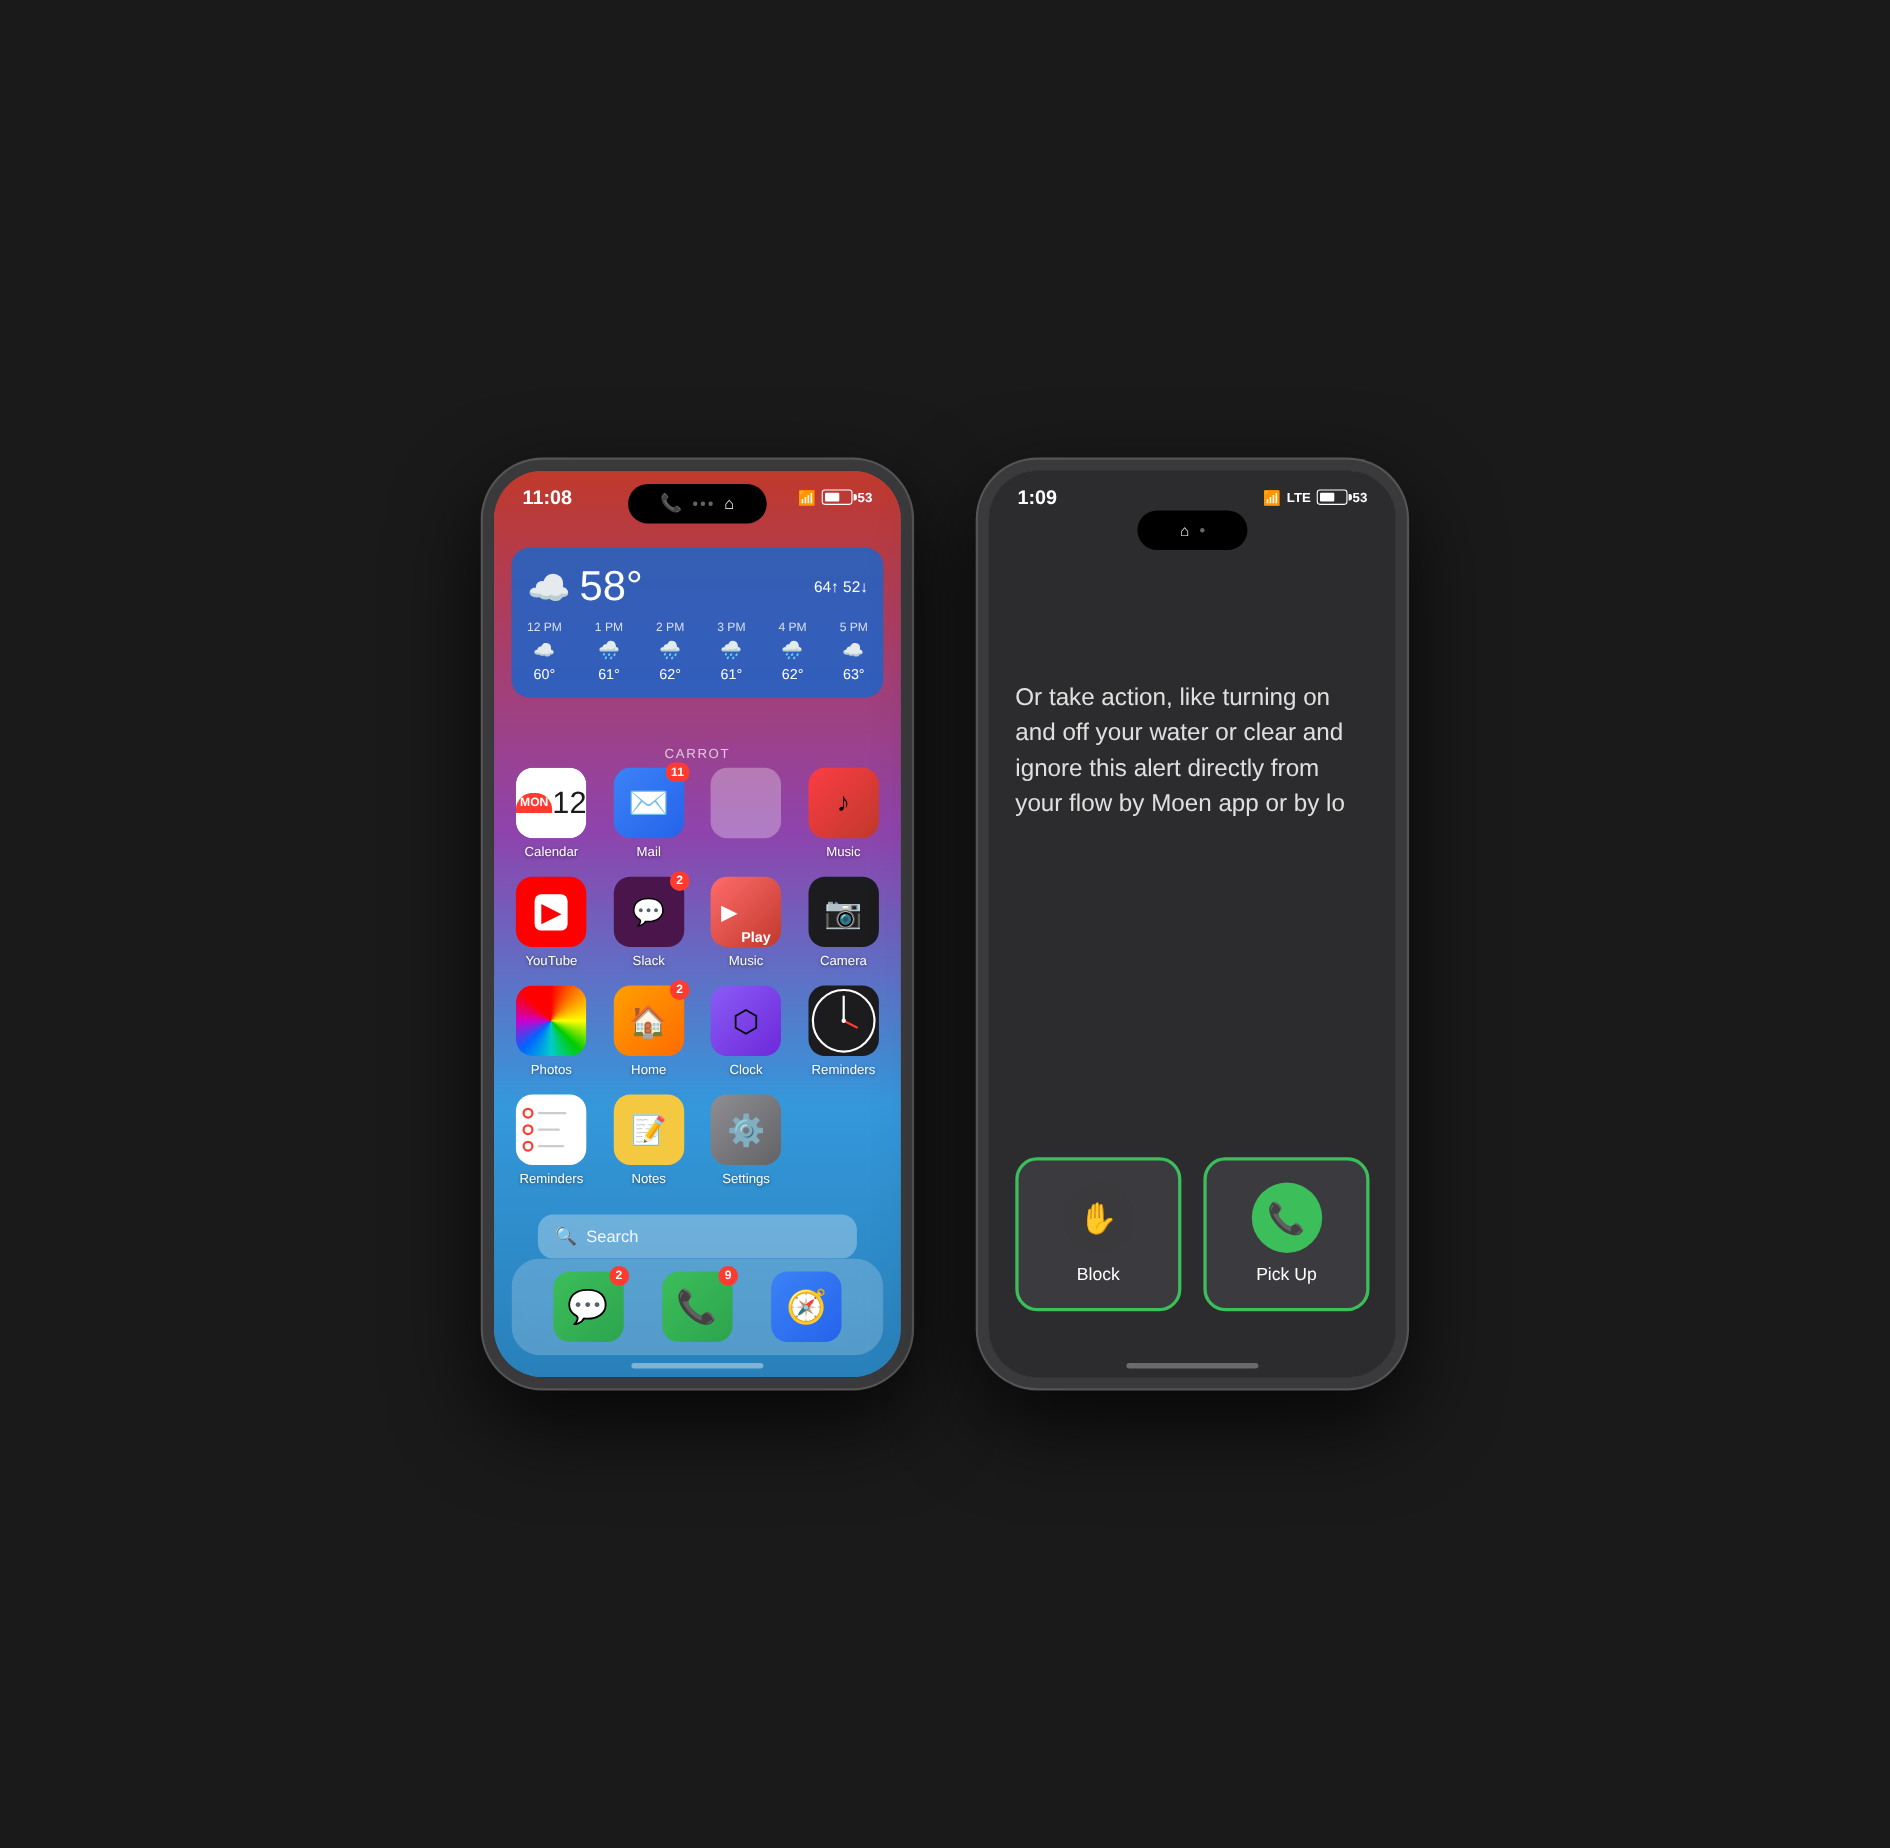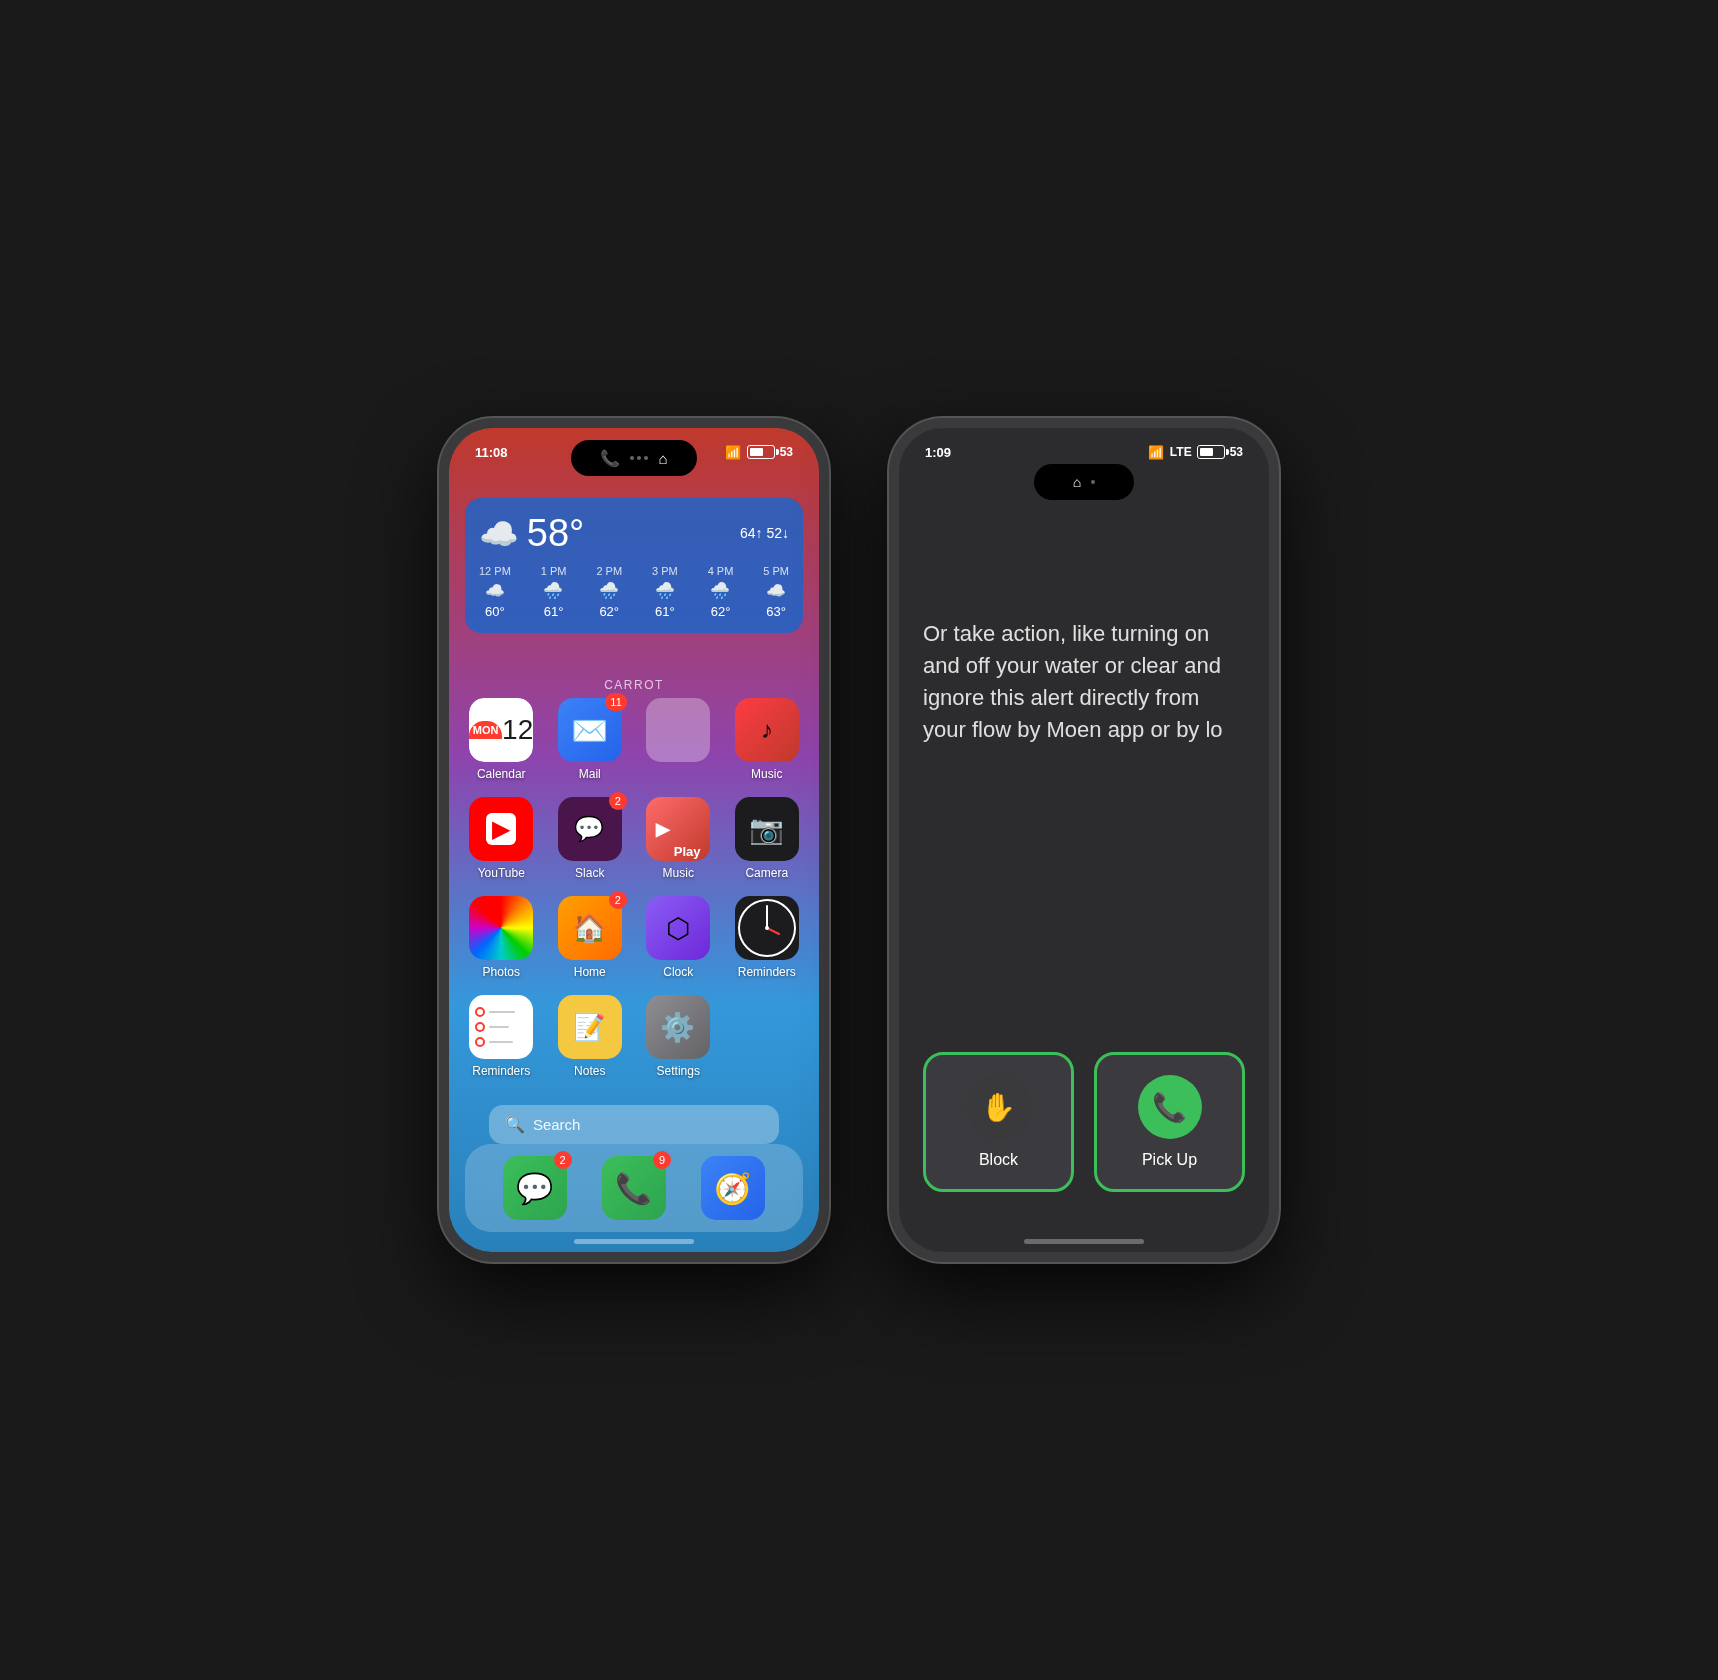--- a/index.html
+++ b/index.html
@@ -74,21 +74,21 @@
       right: 0;
       display: flex;
       align-items: center;
       justify-content: space-between;
       padding: 0 26px;
       z-index: 50;
       height: 20px;
     }
 
     .status-time {
-      font-size: 13px;
+      font-size: 18px;
       font-weight: 600;
       color: #fff;
     }
 
     .status-icons {
       display: flex;
       align-items: center;
       gap: 5px;
     }
 
@@ -250,21 +250,21 @@
       text-shadow: 0 1px 3px rgba(0,0,0,0.5);
     }
 
     .badge {
       position: absolute;
       top: -5px;
       right: -5px;
       background: #ff3b30;
       color: #fff;
       font-size: 11px;
-      font-weight: 400;
+      font-weight: 700;
       min-width: 18px;
       height: 18px;
       border-radius: 9px;
       display: flex;
       align-items: center;
       justify-content: center;
       padding: 0 4px;
       border: 1.5px solid transparent;
       margin-left: 48px;
     }

